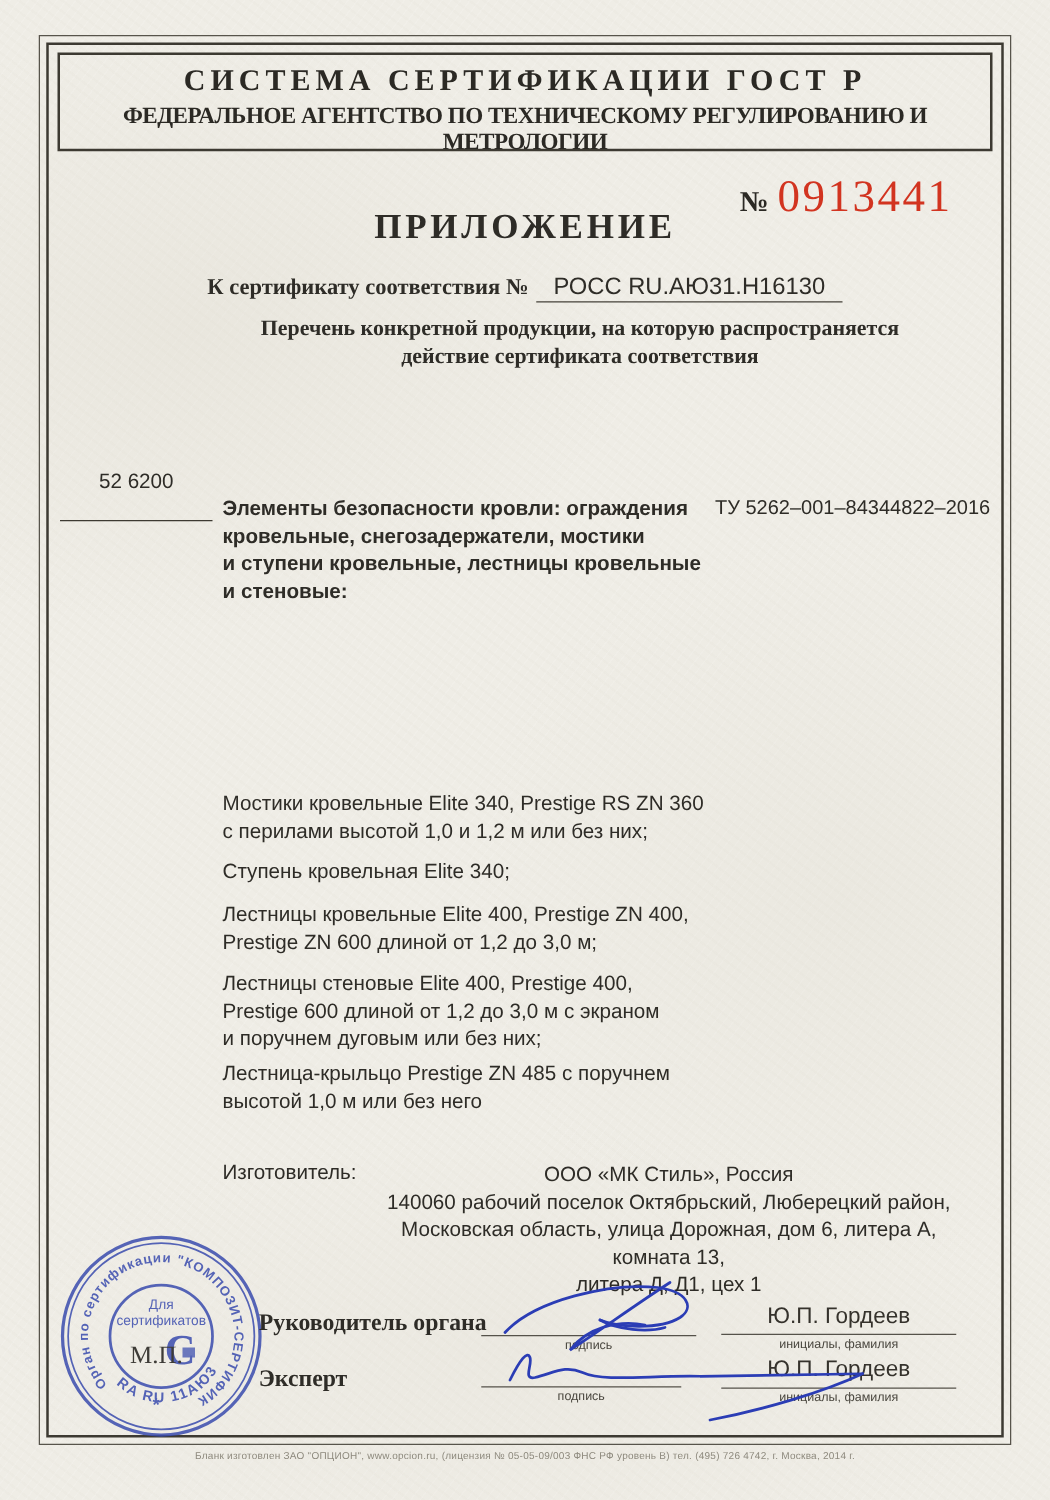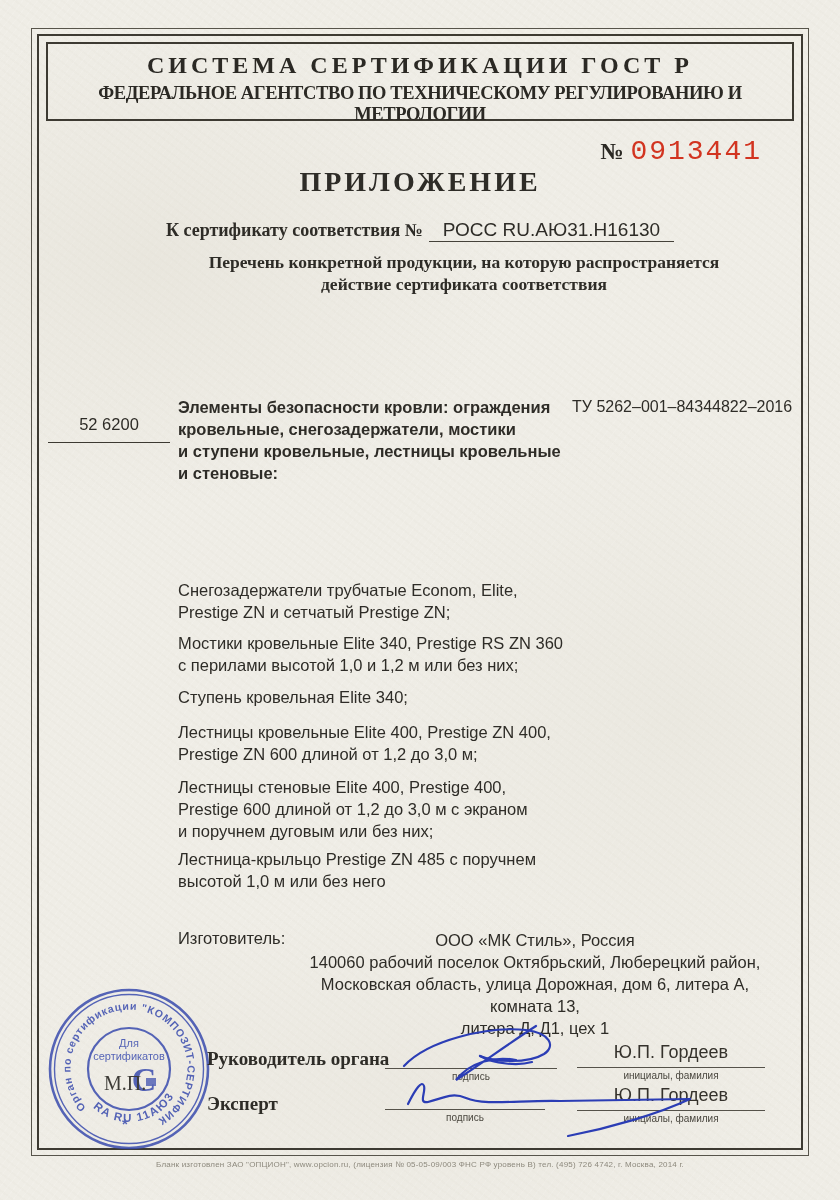--- a/index.html
+++ b/index.html
@@ -17,36 +17,36 @@
   .border-outer{position:absolute; left:31px; top:28px; right:31px; bottom:44px; border:1.5px solid #57544b;}
   .border-inner{position:absolute; left:37px; top:34px; right:37px; bottom:50px; border:2.5px solid #3d3a32;}
   .header-box{
     position:absolute; left:46px; top:42px; width:748px; height:79px;
     border:2px solid #3d3a32; box-sizing:border-box; text-align:center;
   }
   .header-line1{margin-top:8px; font-size:24px; font-weight:bold; letter-spacing:4px; color:#2b2924;}
   .header-line2{margin-top:4px; font-size:18.5px; font-weight:bold; letter-spacing:-0.4px; color:#2b2924;}
   .doc-number{position:absolute; top:136px; right:78px; white-space:nowrap;}
   .doc-number .no{font-size:23px; font-weight:bold; color:#2b2924; margin-right:7px;}
-  .doc-number .digits{font-family:Liberation Mono, monospace; font-size:28px; color:#d23420; letter-spacing:2px;}
+  .doc-number .digits{font-family:Liberation Serif, serif; font-size:36px; color:#d23420; letter-spacing:2px;}
   .title{position:absolute; top:166px; left:0; width:100%; text-align:center; font-size:28px; font-weight:bold; letter-spacing:3px;}
   .cert-line{position:absolute; top:219px; left:0; width:100%; text-align:center; font-size:18px; font-weight:bold;}
   .cert-num{font-family:"Liberation Sans", sans-serif; font-size:19px; font-weight:normal; border-bottom:1.5px solid #45423a; padding:0 14px 1px 14px; margin-left:6px;}
   .subtitle{position:absolute; top:252px; left:0; width:100%; text-align:center; font-size:17.5px; font-weight:bold; line-height:21.5px; white-space:pre-line;padding-left:44px;}
   .tbl{
     position:absolute; left:56px; top:302px; width:732px; height:85px; box-sizing:border-box;
     border:2px solid #3d3a32; border-bottom-width:3px;
     display:grid; grid-template-columns:138px 294px 1fr;
   }
   .tbl .c1{border-right:2px solid #3d3a32; display:flex; flex-direction:column;}
   .tbl .c1 .cell{flex:1; display:flex; align-items:center; justify-content:center; font-size:15.5px; font-weight:bold;}
   .tbl .c1 .cell:first-child{border-bottom:2px solid #3d3a32;}
   .tbl .c2{border-right:2px solid #3d3a32;}
   .tbl .c2,.tbl .c3{display:flex; align-items:center; justify-content:center; text-align:center; font-size:15.5px; font-weight:bold; line-height:20px; white-space:pre-line;}
-  .code{position:absolute; left:48px; top:415px; width:122px; text-align:center; font-family:"Liberation Sans",sans-serif; font-size:16.5px; padding-bottom:8px; border-bottom:1.5px solid #3d3a32;}
+  .code{position:absolute; left:48px; top:376px; width:122px; text-align:center; font-family:"Liberation Sans",sans-serif; font-size:16.5px; padding-bottom:21px; border-bottom:1.5px solid #3d3a32;}
   .heading{position:absolute; left:178px; top:396px; width:400px; font-family:"Liberation Sans",sans-serif; font-size:16.5px; font-weight:bold; line-height:22px; white-space:pre-line;}
   .tu{position:absolute; left:572px; top:398px; font-family:"Liberation Sans",sans-serif; font-size:16px;}
   .para{position:absolute; left:178px; width:415px; margin:0; font-family:"Liberation Sans",sans-serif; font-size:16.5px; line-height:22px; white-space:pre-line;}
   .mfr-label{position:absolute; left:178px; top:929px; font-family:"Liberation Sans",sans-serif; font-size:16.5px;}
   .mfr-lines{position:absolute; left:290px; top:929px; width:490px; font-family:"Liberation Sans",sans-serif; font-size:16.5px; line-height:22px; white-space:pre-line;text-align:center;}
   .role1{position:absolute; left:207px; top:1048px; font-size:19px; font-weight:bold;}
   .role2{position:absolute; left:207px; top:1093px; font-size:19px; font-weight:bold;}
   .sig-line{position:absolute; border-top:1.5px solid #55524a; height:0;}
   .sig-caption{position:absolute; text-align:center; font-family:"Liberation Sans",sans-serif; font-size:10px; color:#4a473f;}
   .sig-name{position:absolute; text-align:center; font-family:"Liberation Sans",sans-serif; font-size:18px; color:#35322c;}
@@ -80,22 +80,20 @@
 действие сертификата соответствия</div>
 
 
   <div class="code">52 6200</div>
   <div class="heading">Элементы безопасности кровли: ограждения
 кровельные, снегозадержатели, мостики
 и ступени кровельные, лестницы кровельные
 и стеновые:</div>
   <div class="tu">ТУ 5262–001–84344822–2016</div>
 
-  <p class="para" style="top:579px">Снегозадержатели трубчатые Econom, Elite,
-Prestige ZN и сетчатый Prestige ZN;</p>
   <p class="para" style="top:632px">Мостики кровельные Elite 340, Prestige RS ZN 360
 с перилами высотой 1,0 и 1,2 м или без них;</p>
   <p class="para" style="top:686px">Ступень кровельная Elite 340;</p>
   <p class="para" style="top:721px">Лестницы кровельные Elite 400, Prestige ZN 400,
 Prestige ZN 600 длиной от 1,2 до 3,0 м;</p>
   <p class="para" style="top:776px">Лестницы стеновые Elite 400, Prestige 400,
 Prestige 600 длиной от 1,2 до 3,0 м с экраном
 и поручнем дуговым или без них;</p>
   <p class="para" style="top:848px">Лестница-крыльцо Prestige ZN 485 с поручнем
 высотой 1,0 м или без него</p>

